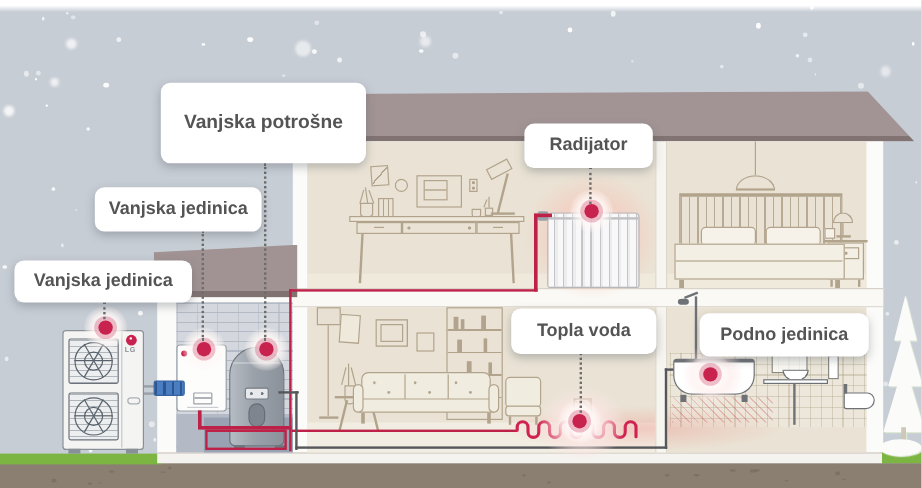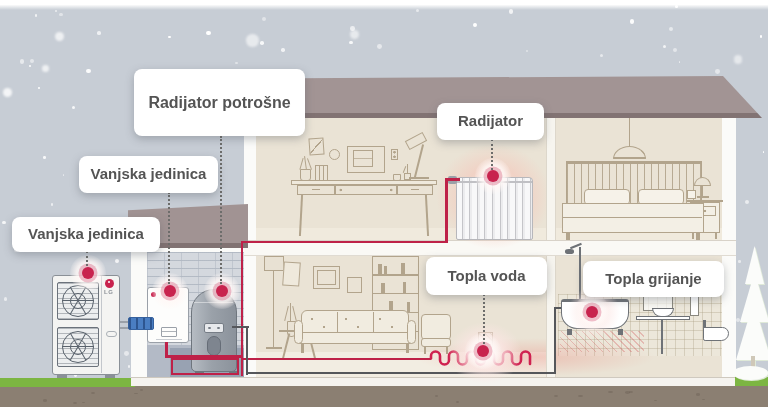--- a/index.html
+++ b/index.html
@@ -533,32 +533,32 @@
     </div>
 
   <div class="dash" style="left:86px;top:251px;height:15px;"></div>
   <div class="dash" style="left:168px;top:192px;height:92px;"></div>
   <div class="dash" style="left:220px;top:136px;height:148px;"></div>
   <div class="dash" style="left:491px;top:139px;height:31px;"></div>
   <div class="dash" style="left:483px;top:294px;height:50px;"></div>
 
   <div class="callout" style="left:134px;top:69px;width:171px;height:67px;font-size:16px;">
     <div>
-      <div>Radijator potrošne</div>
+      <div>Vanjska potrošne</div>
     </div>
   </div>
   <div class="callout" style="left:79px;top:156px;width:139px;height:37px;">
     <span>Vanjska jedinica</span>
   </div>
   <div class="callout" style="left:12px;top:217px;width:148px;height:35px;">
     <span>Vanjska jedinica</span>
   </div>
   <div class="callout" style="left:437px;top:103px;width:107px;height:37px;">
     <span>Radijator</span>
   </div>
   <div class="callout" style="left:426px;top:257px;width:121px;height:38px;">
     <span>Topla voda</span>
   </div>
   <div class="callout" style="left:583px;top:261px;width:141px;height:36px;">
-    <span>Topla grijanje</span>
+    <span>Podno jedinica</span>
   </div>
 
 </div>
 
 </body></html>

